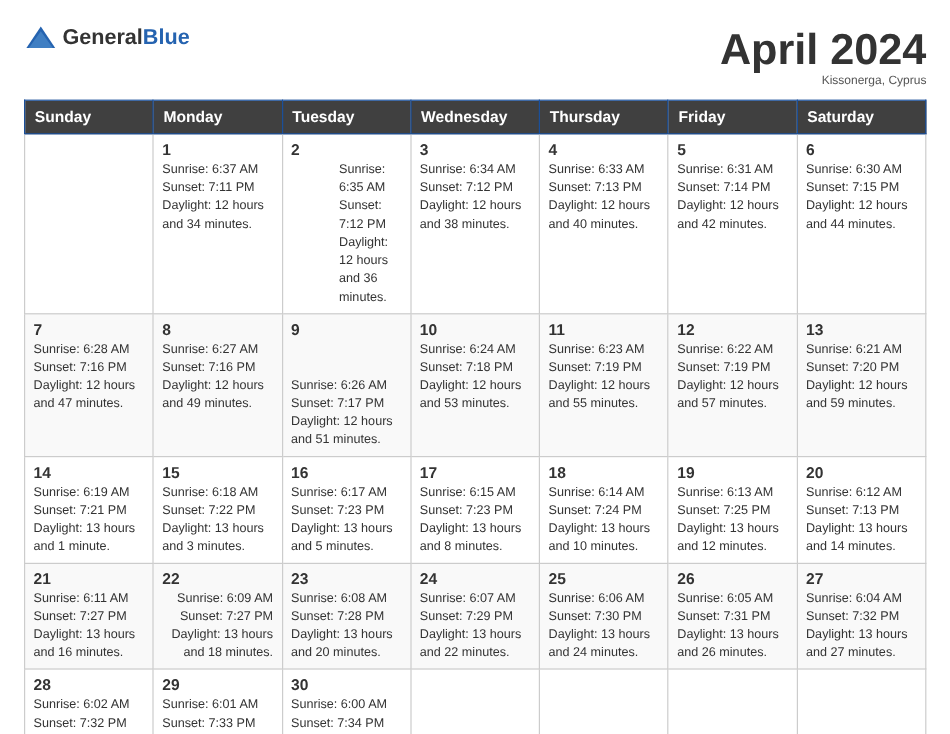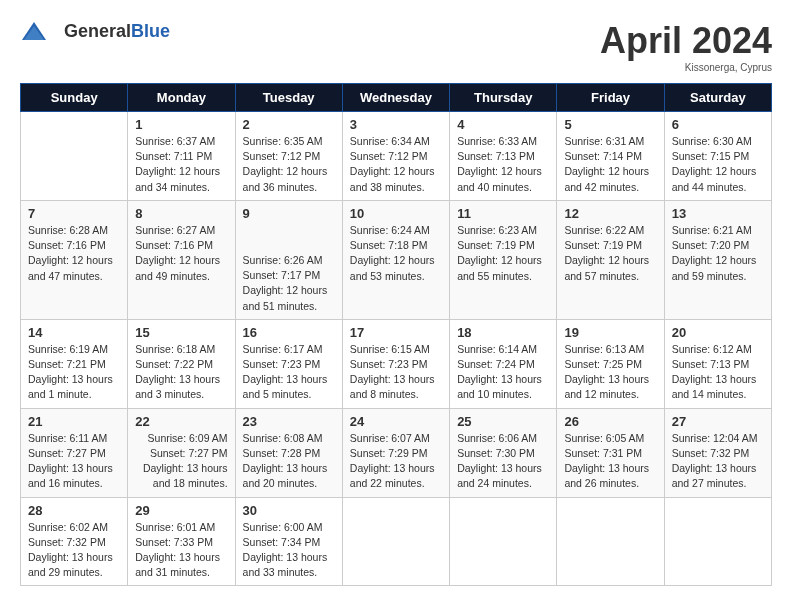--- a/index.html
+++ b/index.html
@@ -12,21 +12,21 @@
     }
     .header-area {
       display: flex;
       justify-content: space-between;
       align-items: flex-start;
       margin-bottom: 10px;
     }
     .logo {
       display: flex;
       align-items: center;
-      gap: 16px;
+      gap: 4px;
     }
     .logo-text-general {
       font-size: 18px;
       font-weight: bold;
       color: #333;
     }
     .logo-text-blue {
       font-size: 18px;
       font-weight: bold;
       color: #2563b0;
@@ -80,21 +80,21 @@
       font-size: 10.5px;
       line-height: 1.45;
       color: #333;
     }
     .empty-cell {
       background: #f9f9f9;
     }
     tr:nth-child(even) td { background-color: #f9f9f9; }
     tr:nth-child(odd) td { background-color: #fff; }
     
-    tr:first-child th { background-color: #0f172a; text-align: center; }
+    tr:first-child th { background-color: #404040; }
   </style>
 </head>
 <body>
 
 <div class="header-area">
   <div class="logo">
     <svg class="logo-icon" viewBox="0 0 28 22" xmlns="http://www.w3.org/2000/svg">
       <polygon points="14,2 26,20 2,20" fill="#2563b0"></polygon>
       <polygon points="14,6 24,20 4,20" fill="#5b9bd5" opacity="0.5"></polygon>
     </svg>
@@ -125,21 +125,21 @@
         <td class="empty-cell"></td>
         <td>
           <span class="day-number">1</span>
           <div class="day-info" style="white-space: pre-line;">Sunrise: 6:37 AM
 Sunset: 7:11 PM
 Daylight: 12 hours
 and 34 minutes.</div>
         </td>
         <td>
           <span class="day-number">2</span>
-          <div class="day-info" style="white-space: pre-line;">Sunrise: 6:35 AM
+          <div class="day-info" style="white-space: pre-line; margin-left: 40px;">Sunrise: 6:35 AM
 Sunset: 7:12 PM
 Daylight: 12 hours
 and 36 minutes.</div>
         </td>
         <td>
           <span class="day-number">3</span>
           <div class="day-info" style="white-space: pre-line;">Sunrise: 6:34 AM
 Sunset: 7:12 PM
 Daylight: 12 hours
 and 38 minutes.</div>
@@ -306,21 +306,21 @@
         </td>
         <td>
           <span class="day-number">26</span>
           <div class="day-info" style="white-space: pre-line;">Sunrise: 6:05 AM
 Sunset: 7:31 PM
 Daylight: 13 hours
 and 26 minutes.</div>
         </td>
         <td>
           <span class="day-number">27</span>
-          <div class="day-info" style="white-space: pre-line;">Sunrise: 12:04 AM
+          <div class="day-info" style="white-space: pre-line;">Sunrise: 6:04 AM
 Sunset: 7:32 PM
 Daylight: 13 hours
 and 27 minutes.</div>
         </td>
       </tr>
       <tr>
         <td>
           <span class="day-number">28</span>
           <div class="day-info" style="white-space: pre-line;">Sunrise: 6:02 AM
 Sunset: 7:32 PM

